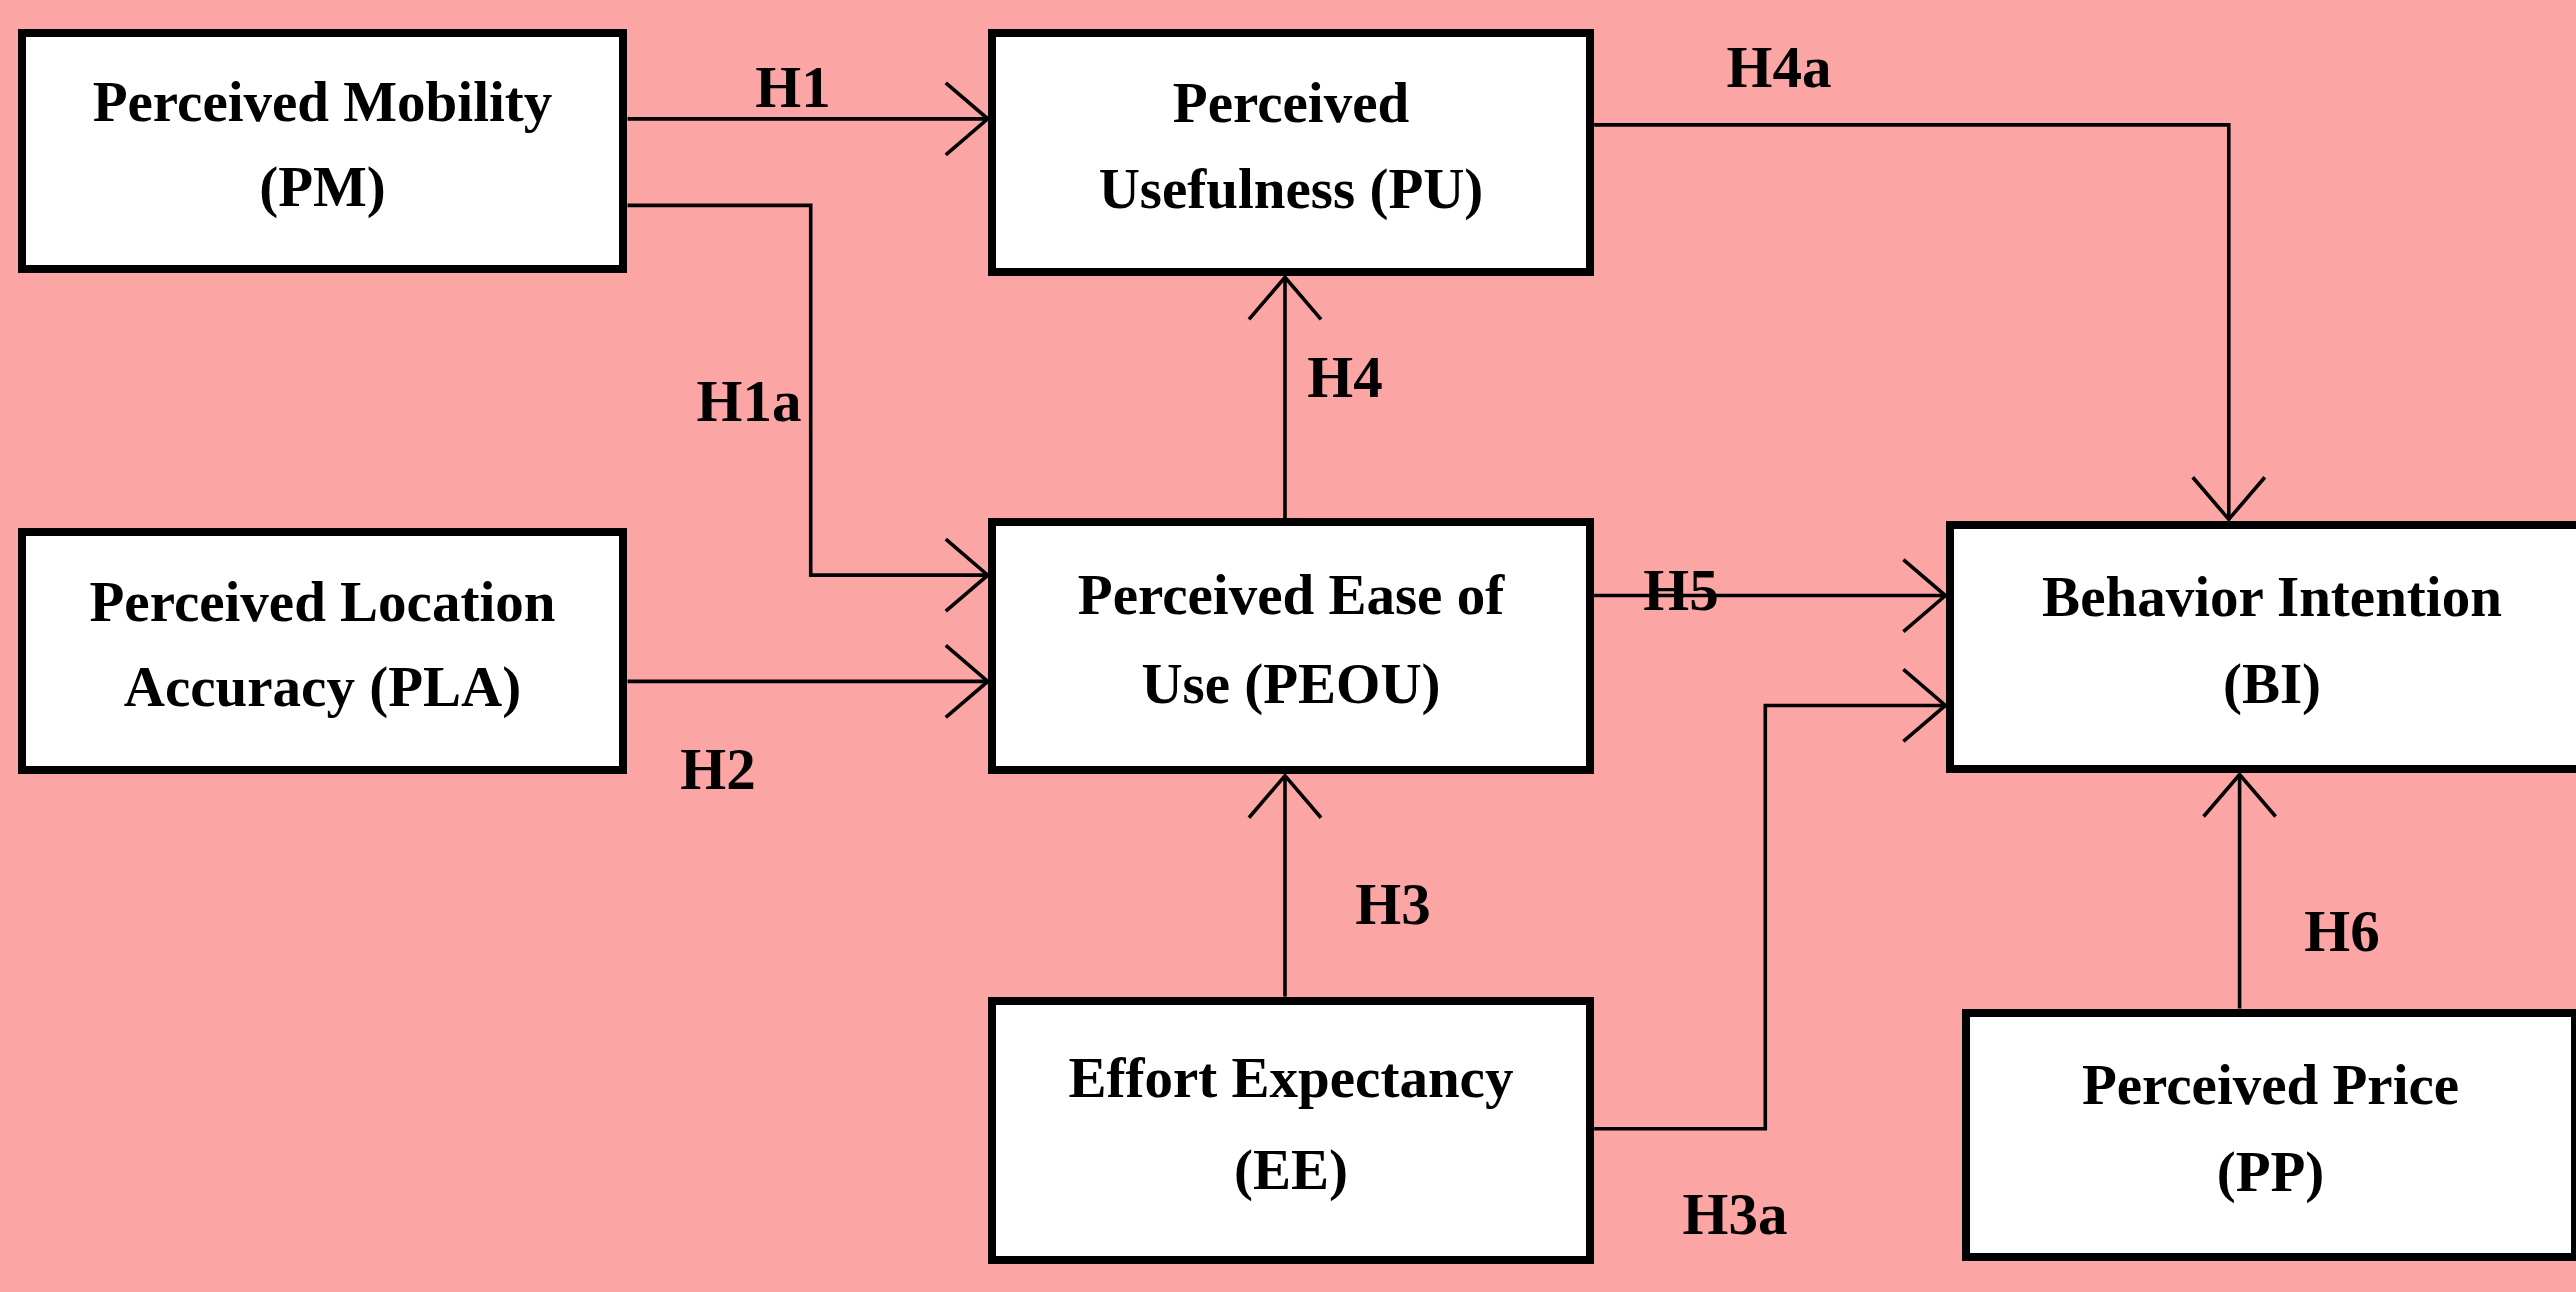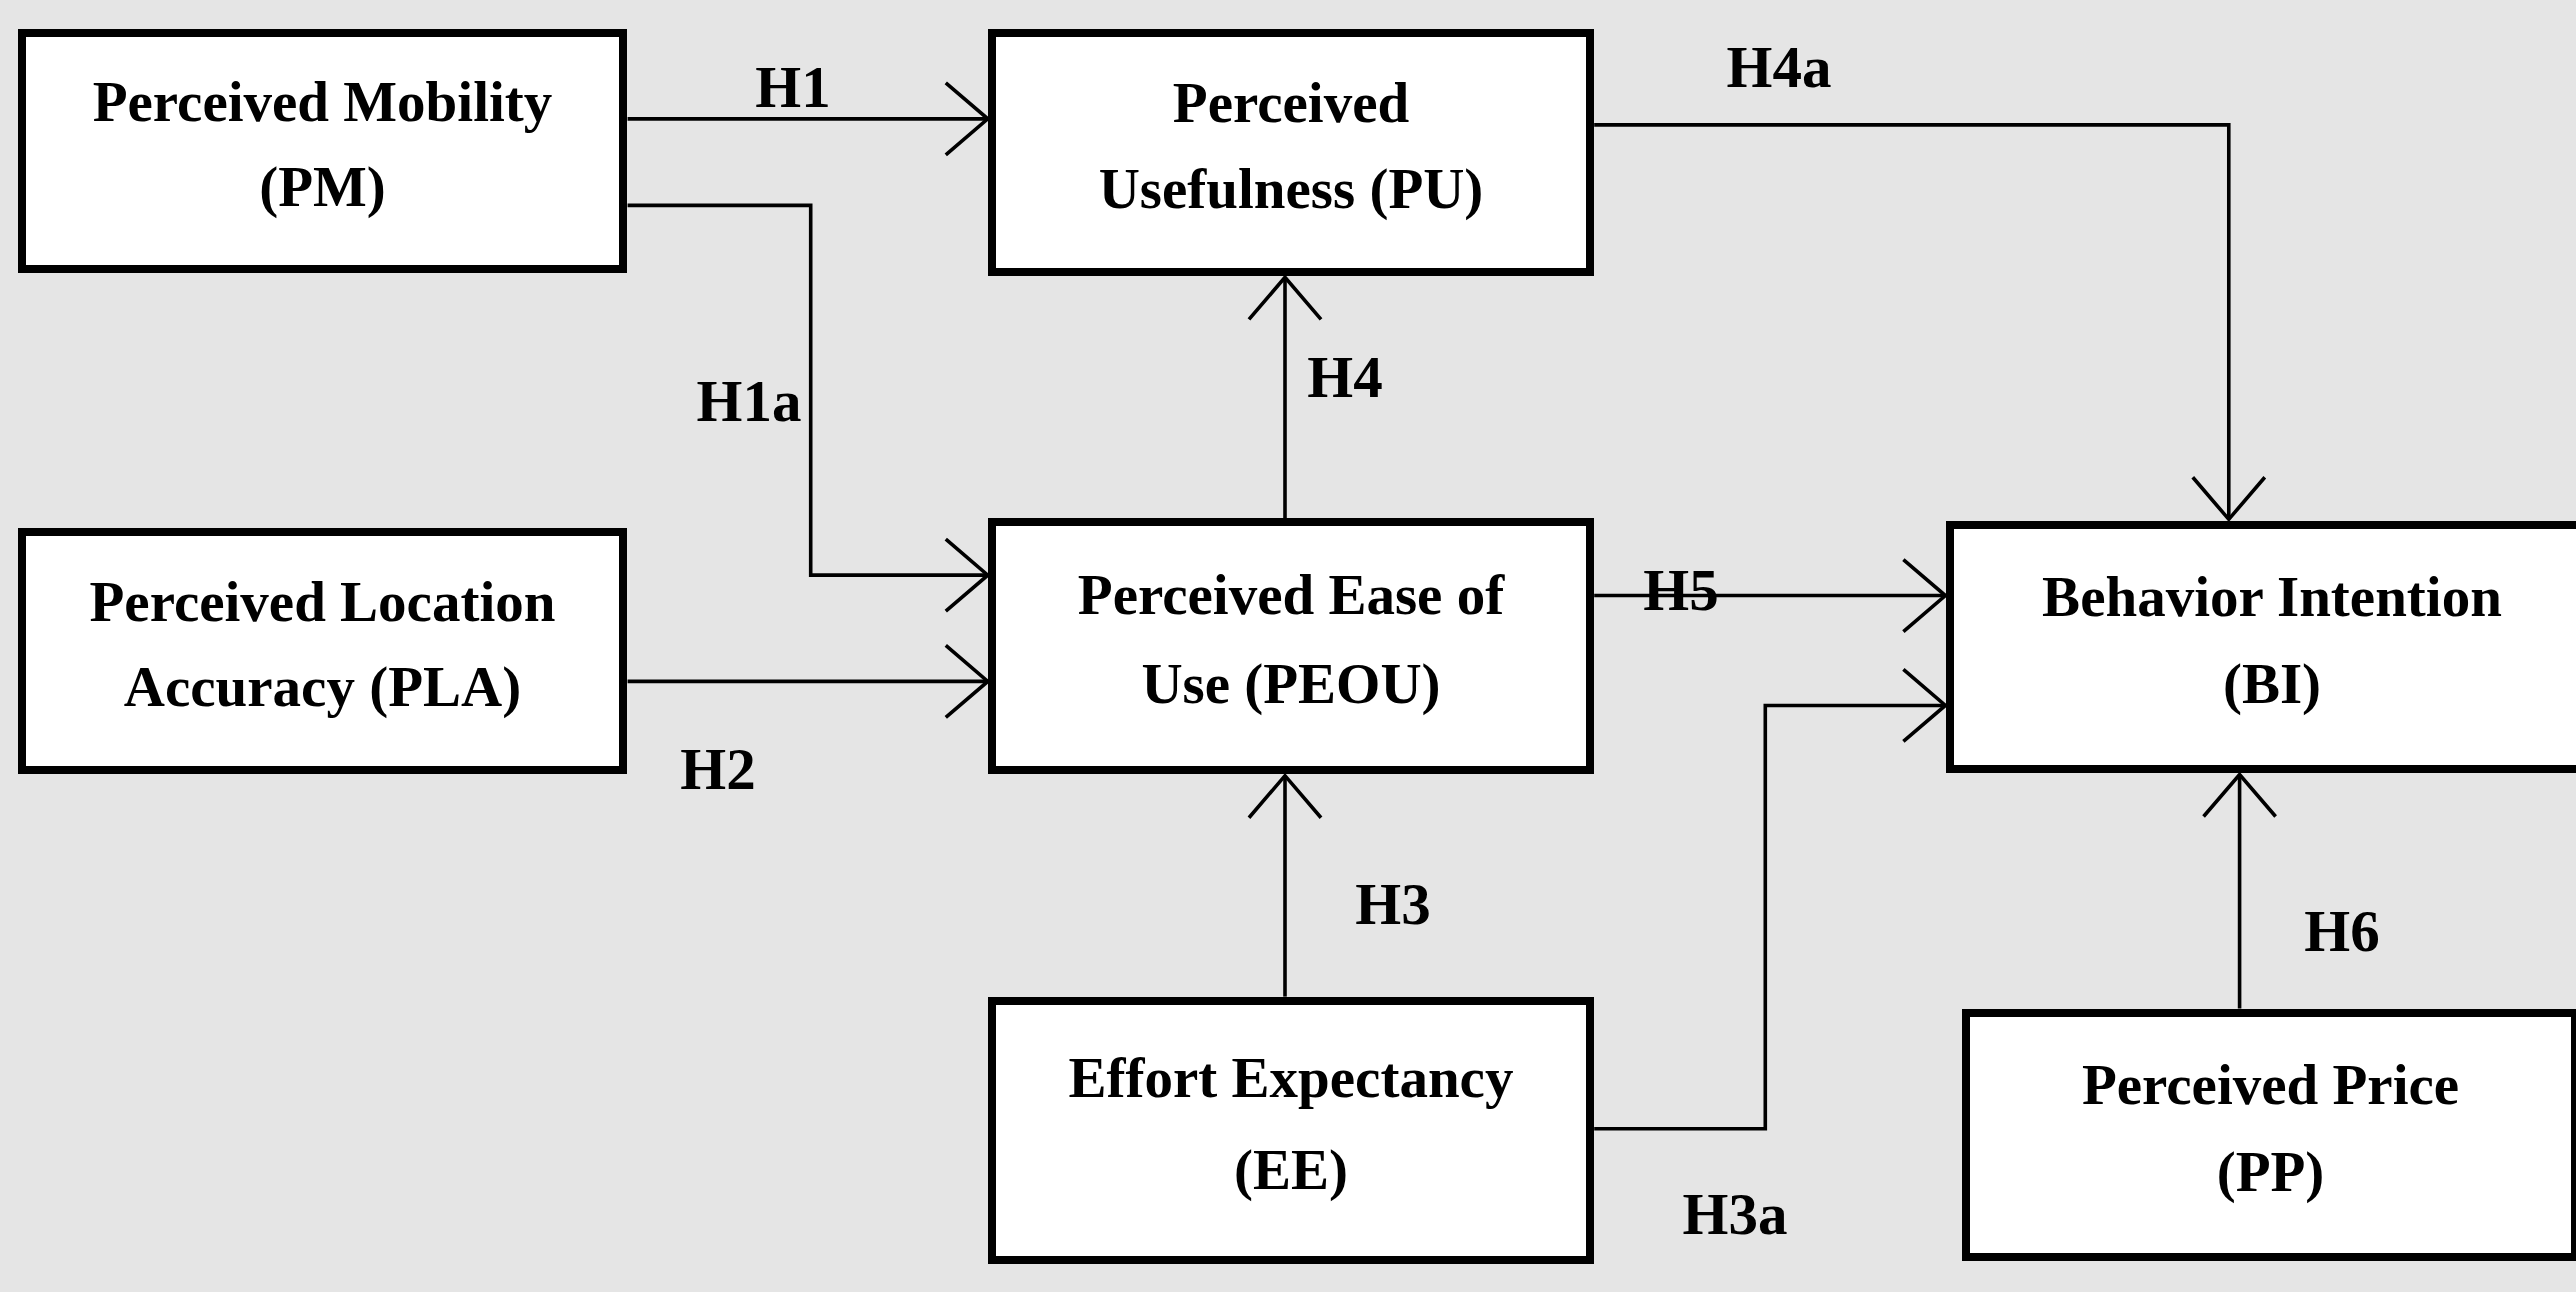--- a/index.html
+++ b/index.html
@@ -1,20 +1,20 @@
 <!DOCTYPE html>
 <html style="font-size:9.6px"><head>
 <meta charset="utf-8">
 <style>
   html, body { margin: 0; padding: 0; background: #ffffff; }
   .diagram {
     position: relative;
     width: 2576px;
     height: 1292px;
-    background: #e5e5e5;
+    background: #fca5a5;
     font-family: "Liberation Serif", "DejaVu Serif", serif;
     font-weight: bold;
     color: #000000;
     overflow: hidden;
   }
   svg.arrow-layer {
     position: absolute;
     left: 0; top: 0;
     width: 2576px; height: 1292px;
   }

